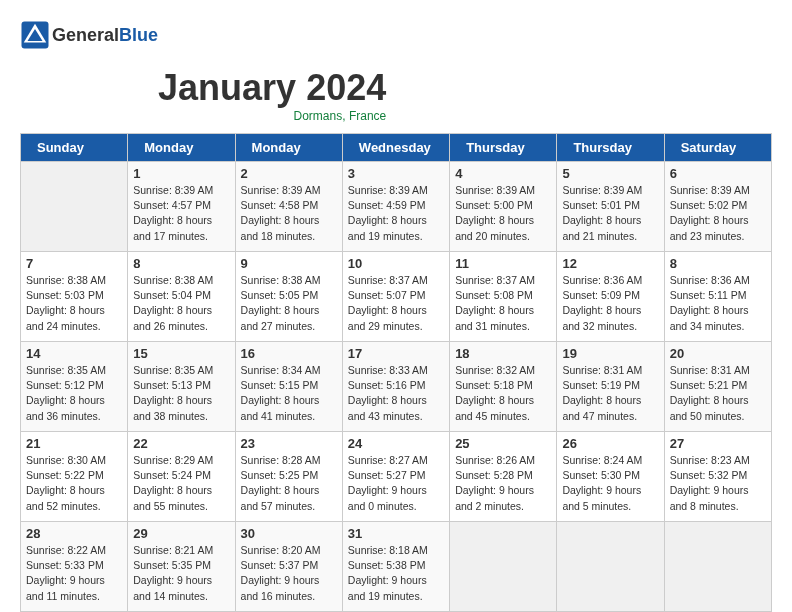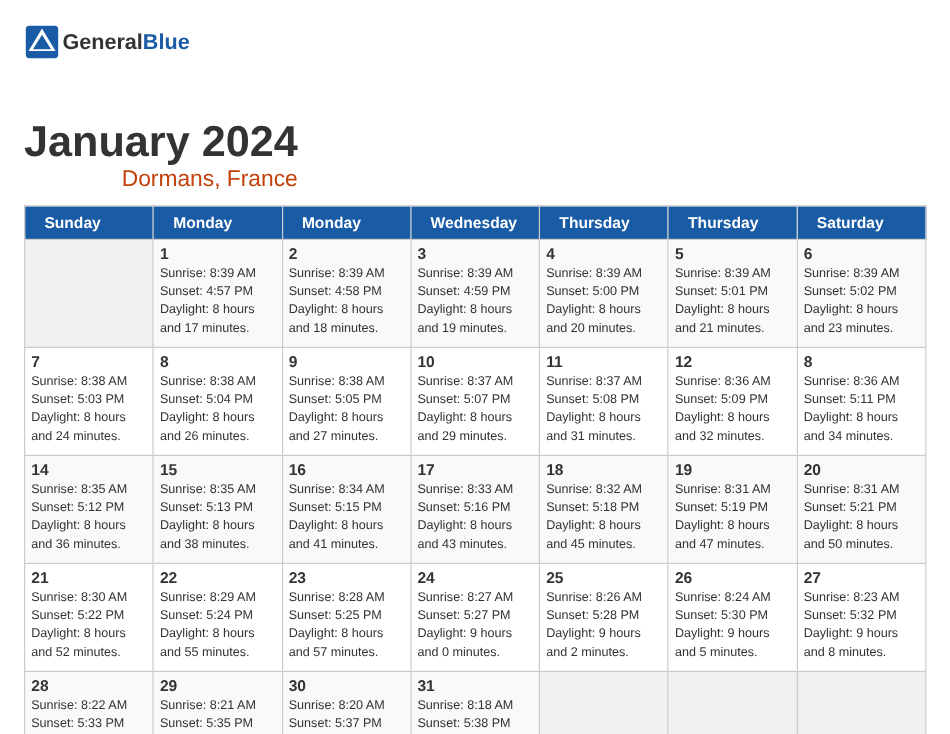--- a/index.html
+++ b/index.html
@@ -8,21 +8,20 @@
       background: #fff;
       width: 792px;
       min-height: 612px;
       padding: 20px;
     }
     .header-area {
       display: flex;
       justify-content: flex-start;
       align-items: flex-start;
       margin-bottom: 10px;
-      flex-direction: column;
     }
     .logo {
       display: flex;
       align-items: center;
     }
     .logo-text-general {
       font-size: 18px;
       font-weight: bold;
       color: #333;
     }
@@ -39,22 +38,22 @@
     .title-area {
       text-align: right;
       margin-top: 47px;
     }
     .month-title {
       font-size: 36px;
       font-weight: bold;
       color: #333;
     }
     .location-title {
-      font-size: 19px;
-      color: #c2410c;
+      font-size: 12px;
+      color: #15803d;
     }
     table {
       width: 100%;
       border-collapse: collapse;
       table-layout: fixed;
     }
     thead th {
       background-color: #1a5ba6;
       color: white;
       padding: 6px 16px;

